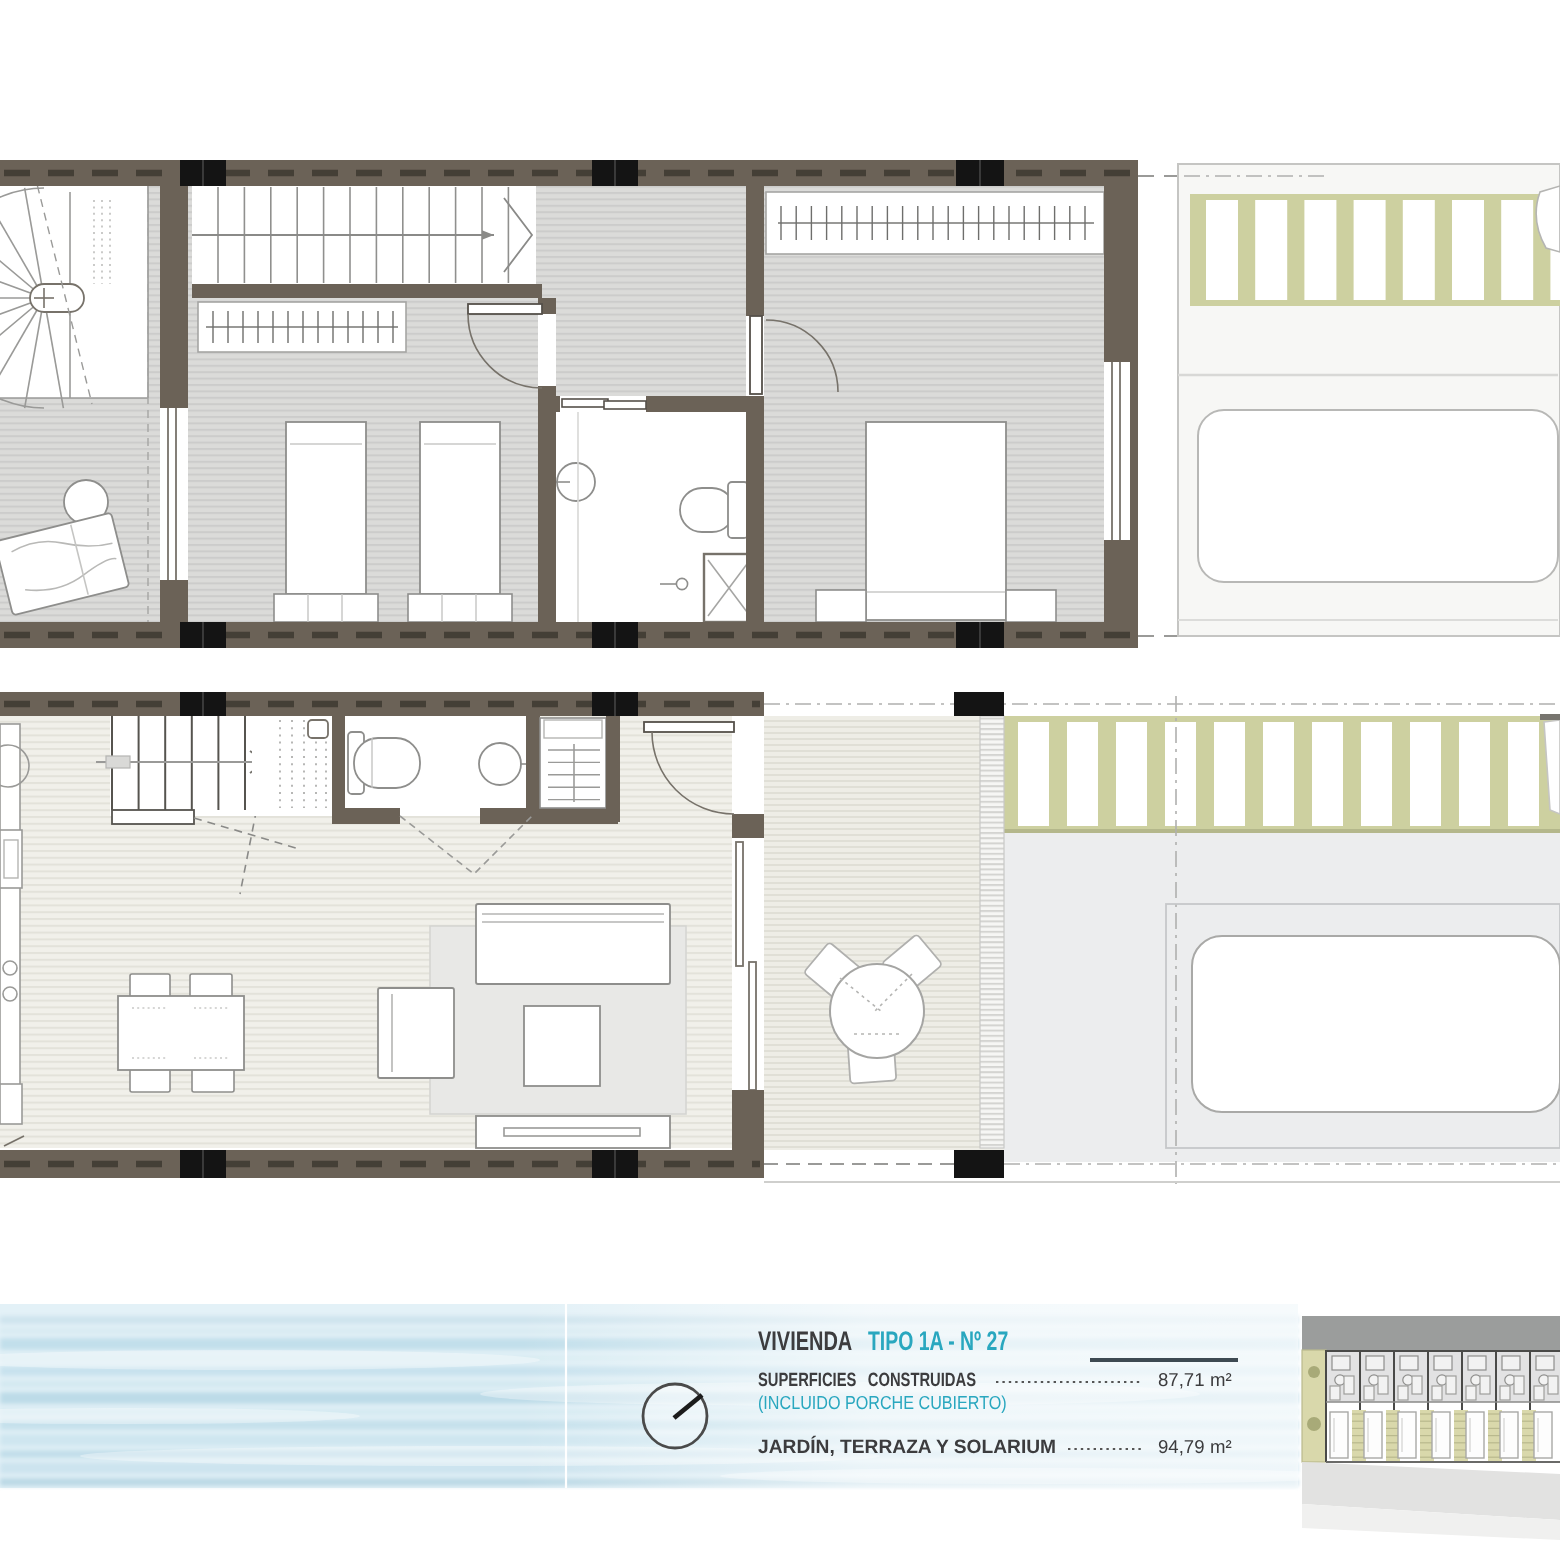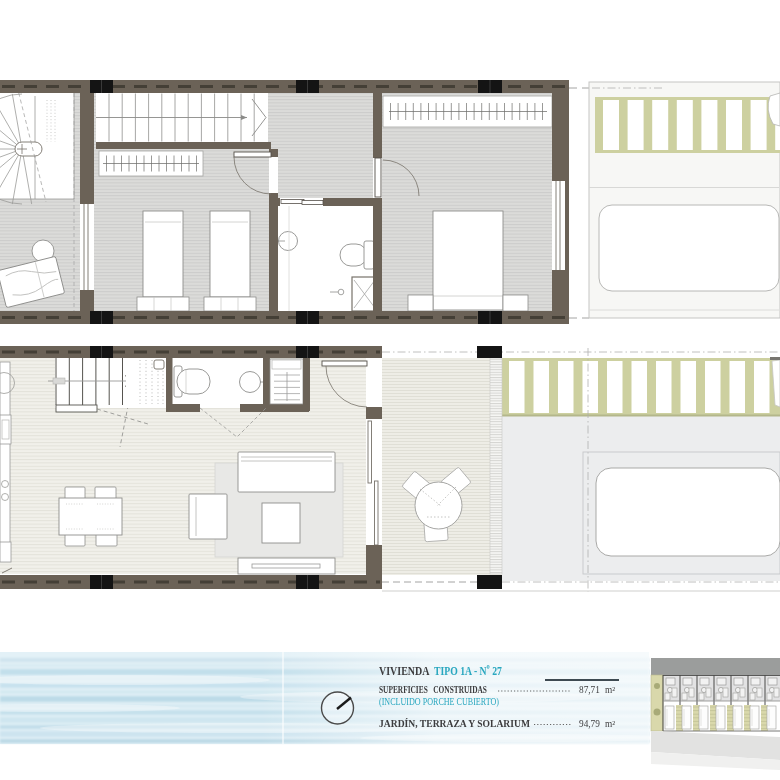--- a/index.html
+++ b/index.html
@@ -1,14 +1,14 @@
 <!DOCTYPE html>
 <html><head><meta charset="utf-8"><title>plan</title><style>
 html,body{margin:0;padding:0;background:#fff}
-.page{position:relative;width:780px;height:780px;background:#fff;overflow:hidden;font-family:Liberation Serif, serif}
+.page{position:relative;width:780px;height:780px;background:#fff;overflow:hidden;font-family:Liberation Sans, sans-serif}
 </style></head><body>
 <div class="page">
 <svg width="780" height="780" viewBox="0 0 780 780">
 <defs>
 <pattern id="fA" width="8" height="3.2" patternUnits="userSpaceOnUse">
           <rect width="8" height="3.2" fill="#dbdbd9"></rect>
           <rect y="0" width="8" height="1" fill="#cccccb"></rect>
         </pattern>
 <pattern id="fB" width="8" height="3.4" patternUnits="userSpaceOnUse">
           <rect width="8" height="3.4" fill="#f1f0ea"></rect>

